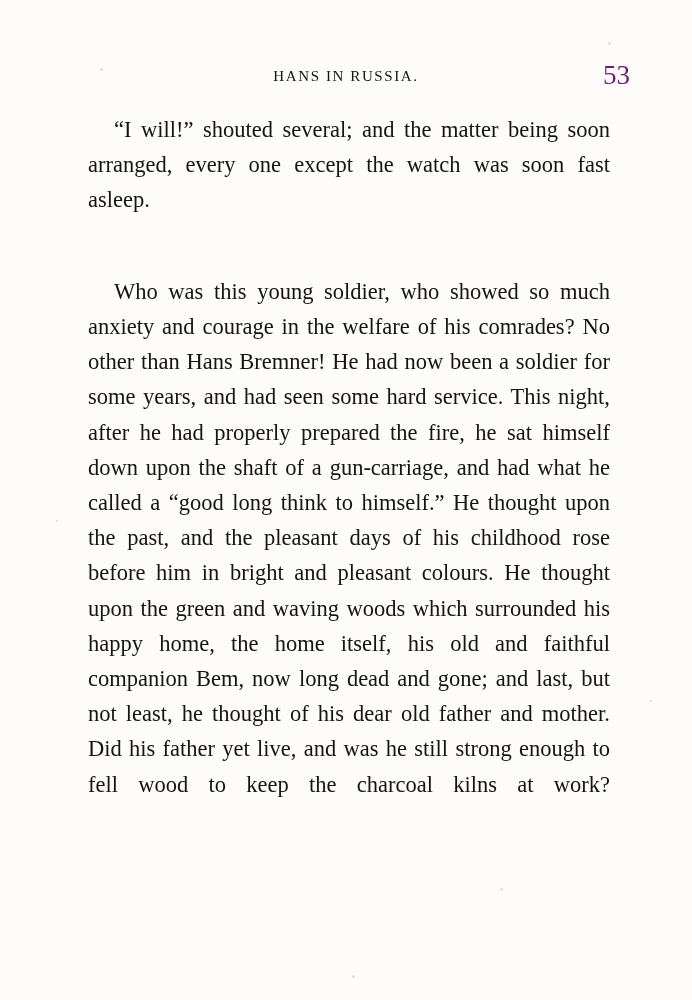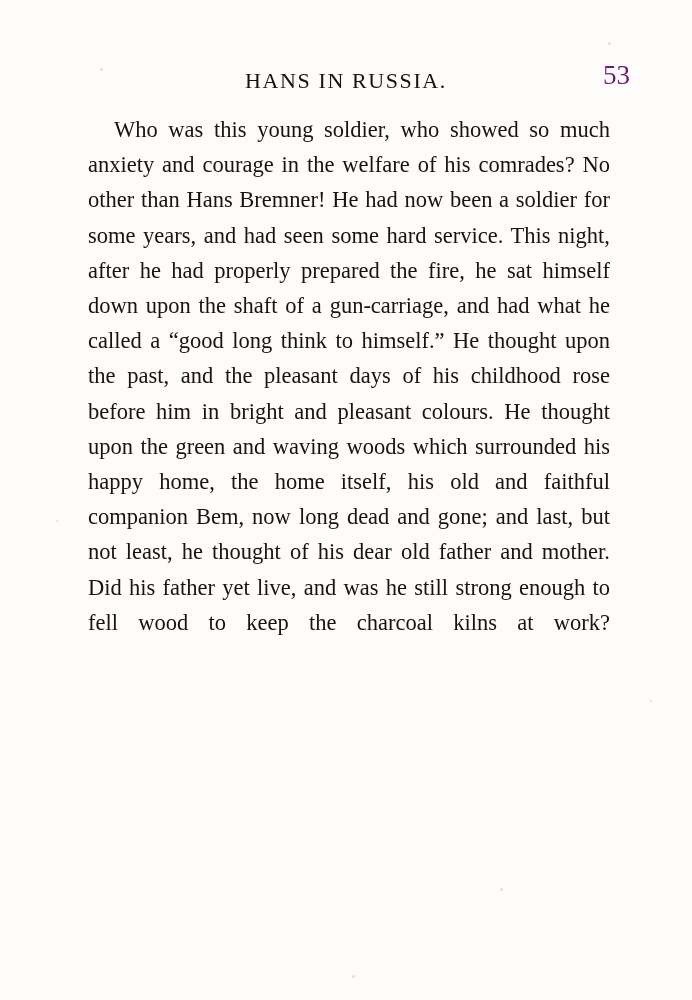--- a/index.html
+++ b/index.html
@@ -39,21 +39,21 @@
     left: 0;
     right: 0;
     top: 68px;
     height: 28px;
   }
   .head-title {
     position: absolute;
     left: 0;
     right: 0;
     text-align: center;
-    font-size: 22px;
+    font-size: 15px;
     letter-spacing: 1.6px;
     font-variant: small-caps;
     text-transform: uppercase;
     color: #15130f;
   }
   .page-number {
     position: absolute;
     right: 62px;
     top: -6px;
     font-size: 27px;
@@ -69,22 +69,21 @@
   }
   .para {
     margin: 0;
     font-size: 22.5px;
     line-height: 35.2px;
     text-align: justify;
     text-justify: inter-word;
     color: #17140f;
   }
   .para + .para {
-    margin-top: 5px;
-    text-decoration: underline;
+    margin-top: 21px;
   }
   .para .indent {
     display: inline-block;
     width: 26px;
   }
   
   .para::after {
     content: "";
     display: inline-block;
     width: 100%;
@@ -101,16 +100,17 @@
   <div class="speck s4"></div>
   <div class="speck s5"></div>
   <div class="speck s6"></div>
 
   <div class="running-head">
     <div class="head-title">HANS IN RUSSIA.</div>
     <div class="page-number">53</div>
   </div>
 
   <div class="body-text">
+    <p class="para"><span class="indent"></span><span>“I will!” shouted several; and the matter being soon arranged, every one except the watch was soon fast asleep.</span></p>
     <p class="para"><span class="indent"></span><span>Who was this young soldier, who showed so much anxiety and courage in the welfare of his comrades? No other than Hans Bremner! He had now been a soldier for some years, and had seen some hard service. This night, after he had properly prepared the fire, he sat himself down upon the shaft of a gun-carriage, and had what he called a “good long think to himself.” He thought upon the past, and the pleasant days of his childhood rose before him in bright and pleasant colours. He thought upon the green and waving woods which surrounded his happy home, the home itself, his old and faithful companion Bem, now long dead and gone; and last, but not least, he thought of his dear old father and mother. Did his father yet live, and was he still strong enough to fell wood to keep the charcoal kilns at work?</span></p>
   </div>
 
 </div>
 
 </body></html>

